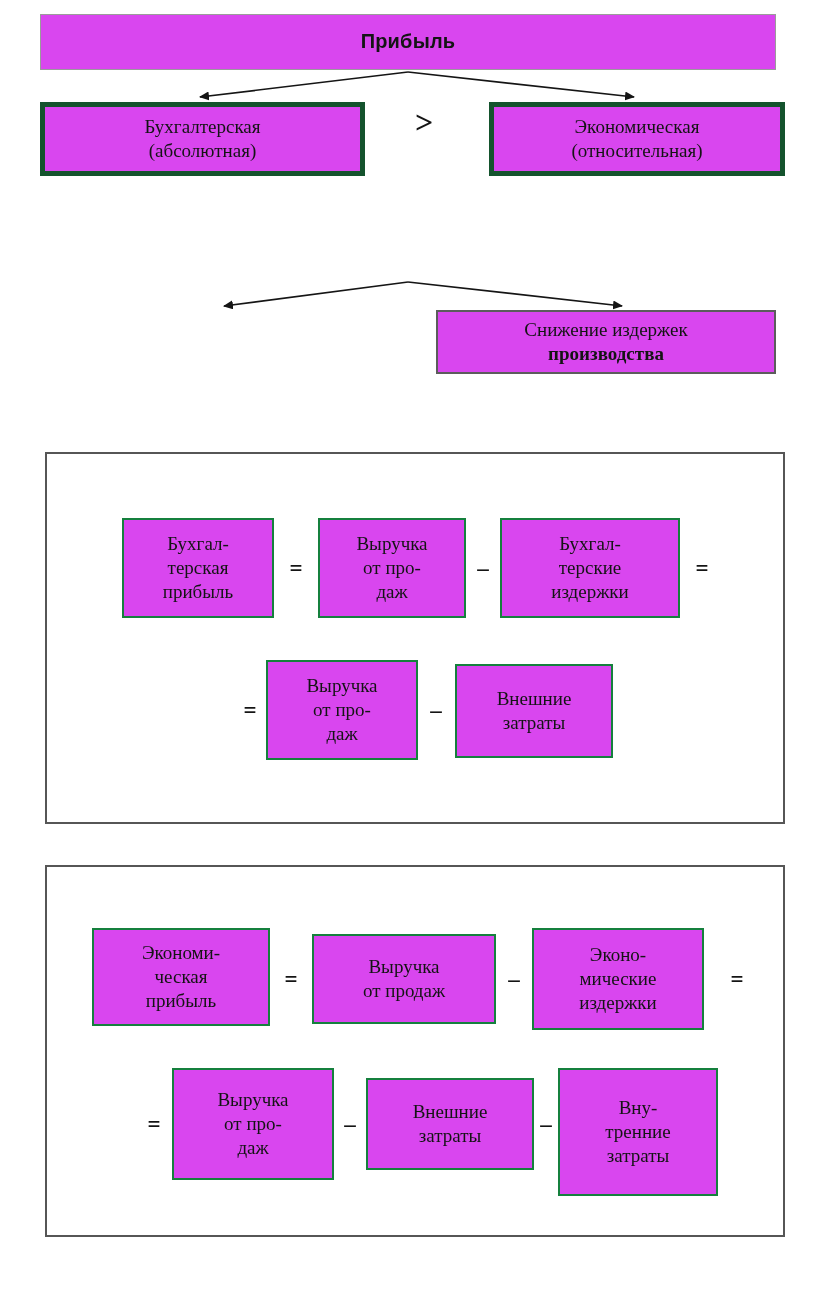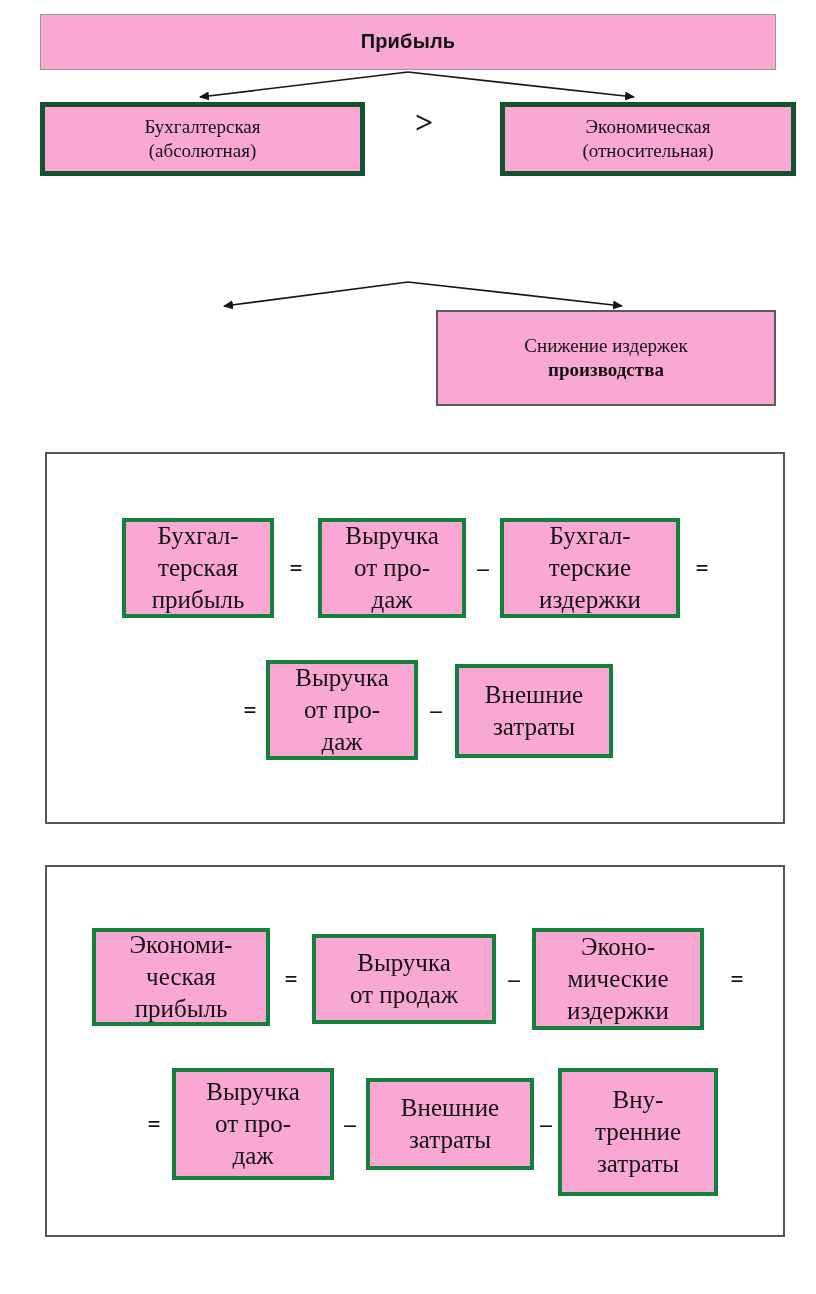--- a/index.html
+++ b/index.html
@@ -1,29 +1,29 @@
 <!DOCTYPE html>
 <html><head>
 <meta charset="utf-8">
 <style>
   * { margin:0; padding:0; box-sizing:border-box; }
   html,body { background:#ffffff; }
   body { font-family:"Liberation Serif","DejaVu Serif",serif; color:#141414; }
   .canvas { position:relative; width:816px; height:1294px; background:#ffffff; overflow:hidden; margin:0 auto; }
   .arrows { position:absolute; left:0; top:0; pointer-events:none; }
   .box {
-    position:absolute; background:#f9a8d4;
+    position:absolute; background:#d946ef;
     display:flex; flex-direction:column; align-items:center; justify-content:center;
     text-align:center; white-space:pre-line; line-height:1.28;
   }
   .light { border:5px solid #14532d; font-size:19px; }
   .hdr   { border:1px solid #9b9b9b; font-family:"Liberation Sans","DejaVu Sans",sans-serif; font-weight:bold; font-size:20px; letter-spacing:.2px; }
   .mid   { border:2px solid #5c5c5c; font-size:19px; }
   .frame { position:absolute; border:2px solid #565656; background:#ffffff; }
-  .cell  { border:4px solid #15803d; font-size:25px; }
+  .cell  { border:2px solid #15803d; font-size:19px; }
   .bold  { font-weight:bold; }
   .op {
     position:absolute; transform:translate(-50%,-50%);
     font-size:23px; font-weight:600; line-height:1;
   }
   .cmp {
     position:absolute; transform:translate(-50%,-50%);
     font-size:32px; font-weight:600; line-height:1;
   }
 </style>
@@ -44,26 +44,26 @@
     <line x1="408" y1="282" x2="622" y2="306" stroke="#151515" stroke-width="1.7" marker-end="url(#ah)"></line>
   </svg>
 
   <div class="box hdr" style="left:40px;top:14px;width:736px;height:56px">Прибыль</div>
 
   <div class="box light" style="left:40px;top:102px;width:325px;height:74px">Бухгалтерская
 (абсолютная)</div>
 
   <span class="cmp" style="left:424px;top:122px">&gt;</span>
 
-  <div class="box light" style="left:500px;top:102px;width:296px;height:74px">Экономическая
+  <div class="box light" style="left:489px;top:102px;width:296px;height:74px">Экономическая
 (относительная)</div>
 
 
 
-  <div class="box mid" style="left:436px;top:310px;width:340px;height:96px">
+  <div class="box mid" style="left:436px;top:310px;width:340px;height:64px">
     <span>Снижение издержек</span>
     <span class="bold">производства</span>
   </div>
 
   <div class="frame" style="left:45px;top:452px;width:740px;height:372px"></div>
 
   <div class="box cell" style="left:122px;top:518px;width:152px;height:100px">Бухгал-
 терская
 прибыль</div>
   <span class="op" style="left:296px;top:568px">=</span>

